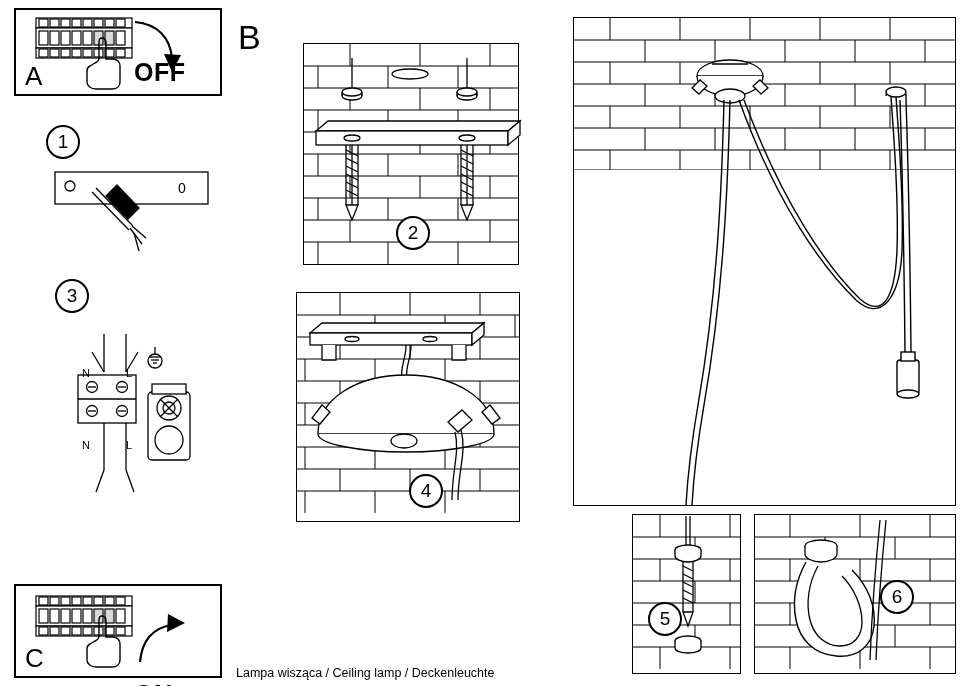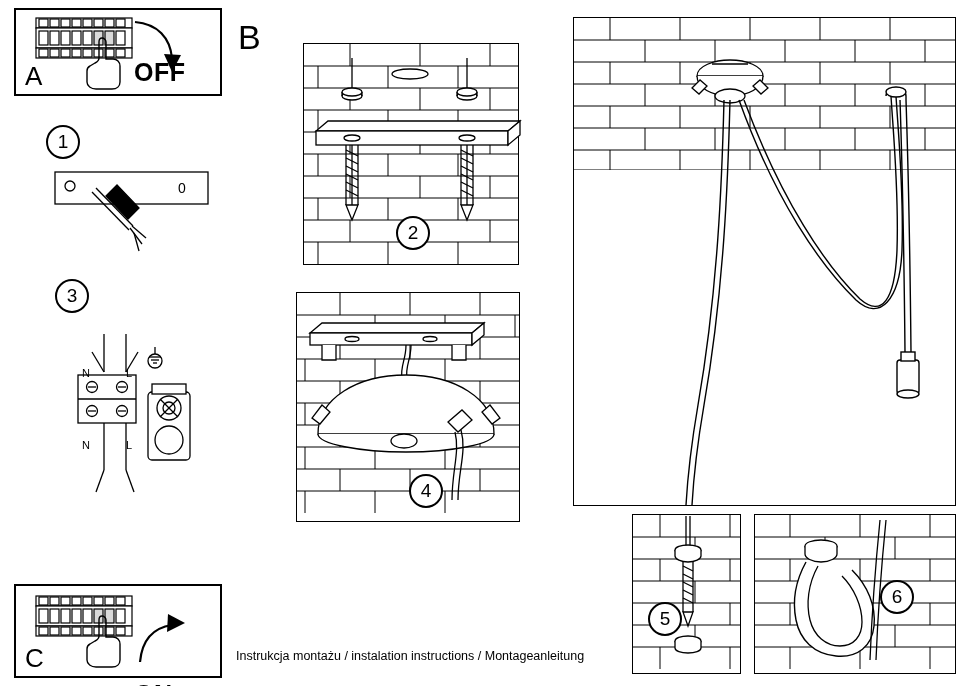--- a/index.html
+++ b/index.html
@@ -595,15 +595,15 @@
       <path d="M818,566 C808,584 806,604 810,620 C814,636 826,646 840,646
                C854,646 862,636 862,622 C862,606 854,588 842,576" stroke-width="1.3" fill="#fff"></path>
 
       <path d="M880,520 C876,560 872,610 870,660" stroke-width="1.3"></path>
       <path d="M886,520 C882,560 878,610 876,660" stroke-width="1.3"></path>
     </g>
   </svg>
 
   <div class="step-label" style="left:880px; top:580px;">6</div>
 
-  <div class="caption" style="left:236px; top:648px;">Instrukcja montażu / instalation instructions / Montageanleitung</div>
+  <div class="caption" style="left:236px; top:665px;">Lampa wisząca / Ceiling lamp / Deckenleuchte</div>
 
 </div>
 
 </body></html>

